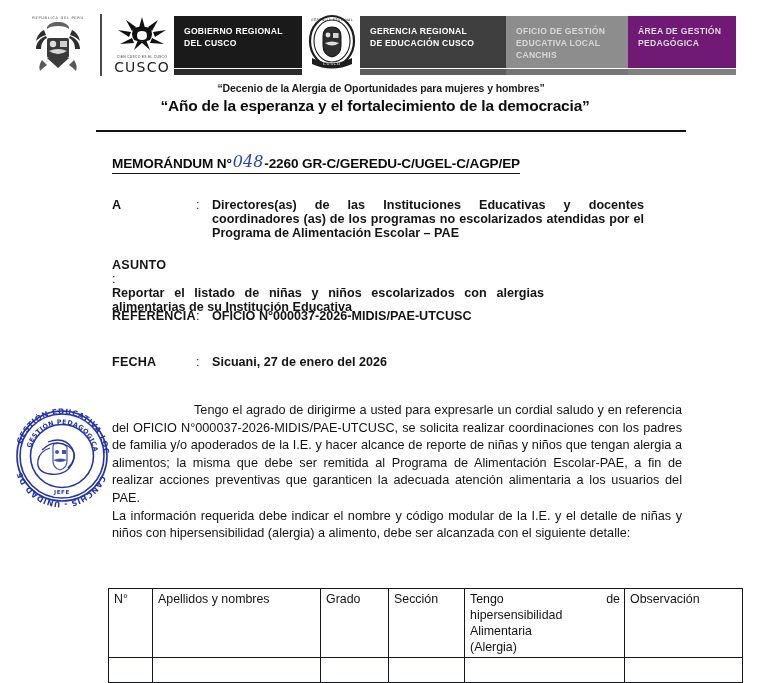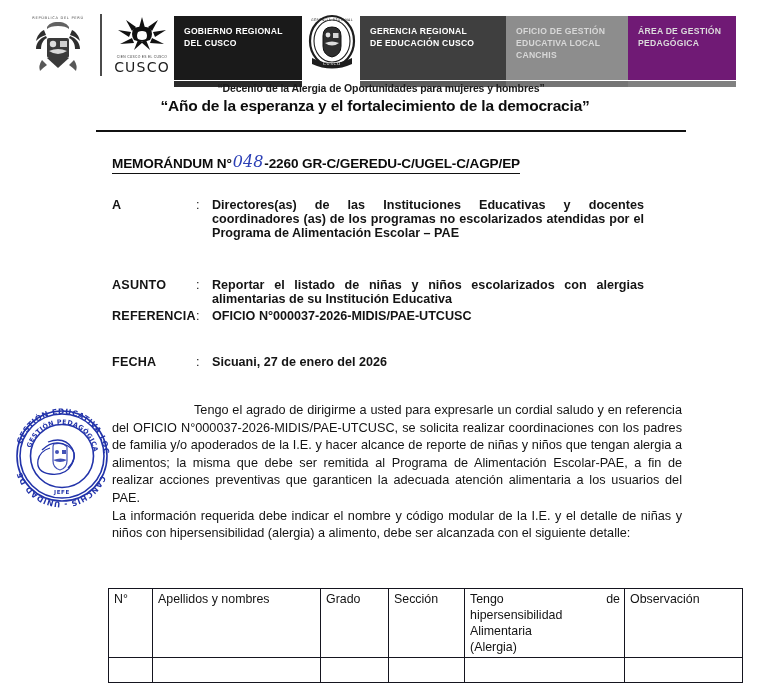--- a/index.html
+++ b/index.html
@@ -74,21 +74,21 @@
     font-size: 14px;
     letter-spacing: 1.2px;
     color: #1d1d1d;
     line-height: 14px;
     margin-top: 0px;
   }
 
   
   .banner {
     flex: 0 0 auto;
-    height: 64px;
+    height: 52px;
     margin-top: 6px;
     padding: 9px 13px 0 10px;
     box-sizing: border-box;
     position: relative;
   }
   .banner .btxt {
     font-size: 8.6px;
     font-weight: bold;
     letter-spacing: .25px;
     line-height: 12px;
@@ -193,21 +193,21 @@
   .field .val {
     width: 432px;
     flex: 0 0 auto;
     text-align: justify;
     line-height: 14px;
     font-weight: bold;
   }
   .field .val.nojust { text-align: left; }
 
   #field-a      { left: 112px; top: 198px; }
-  #field-asunto { left: 112px; top: 278px; }
+  #field-asunto { left: 112px; top: 258px; flex-direction: column; }
   #field-ref    { left: 112px; top: 309px; }
   #field-fecha  { left: 112px; top: 355px; }
 
   
   .body-block {
     position: absolute;
     left: 112px; top: 402px;
     width: 570px;
     font-size: 12.7px;
     line-height: 17.6px;

